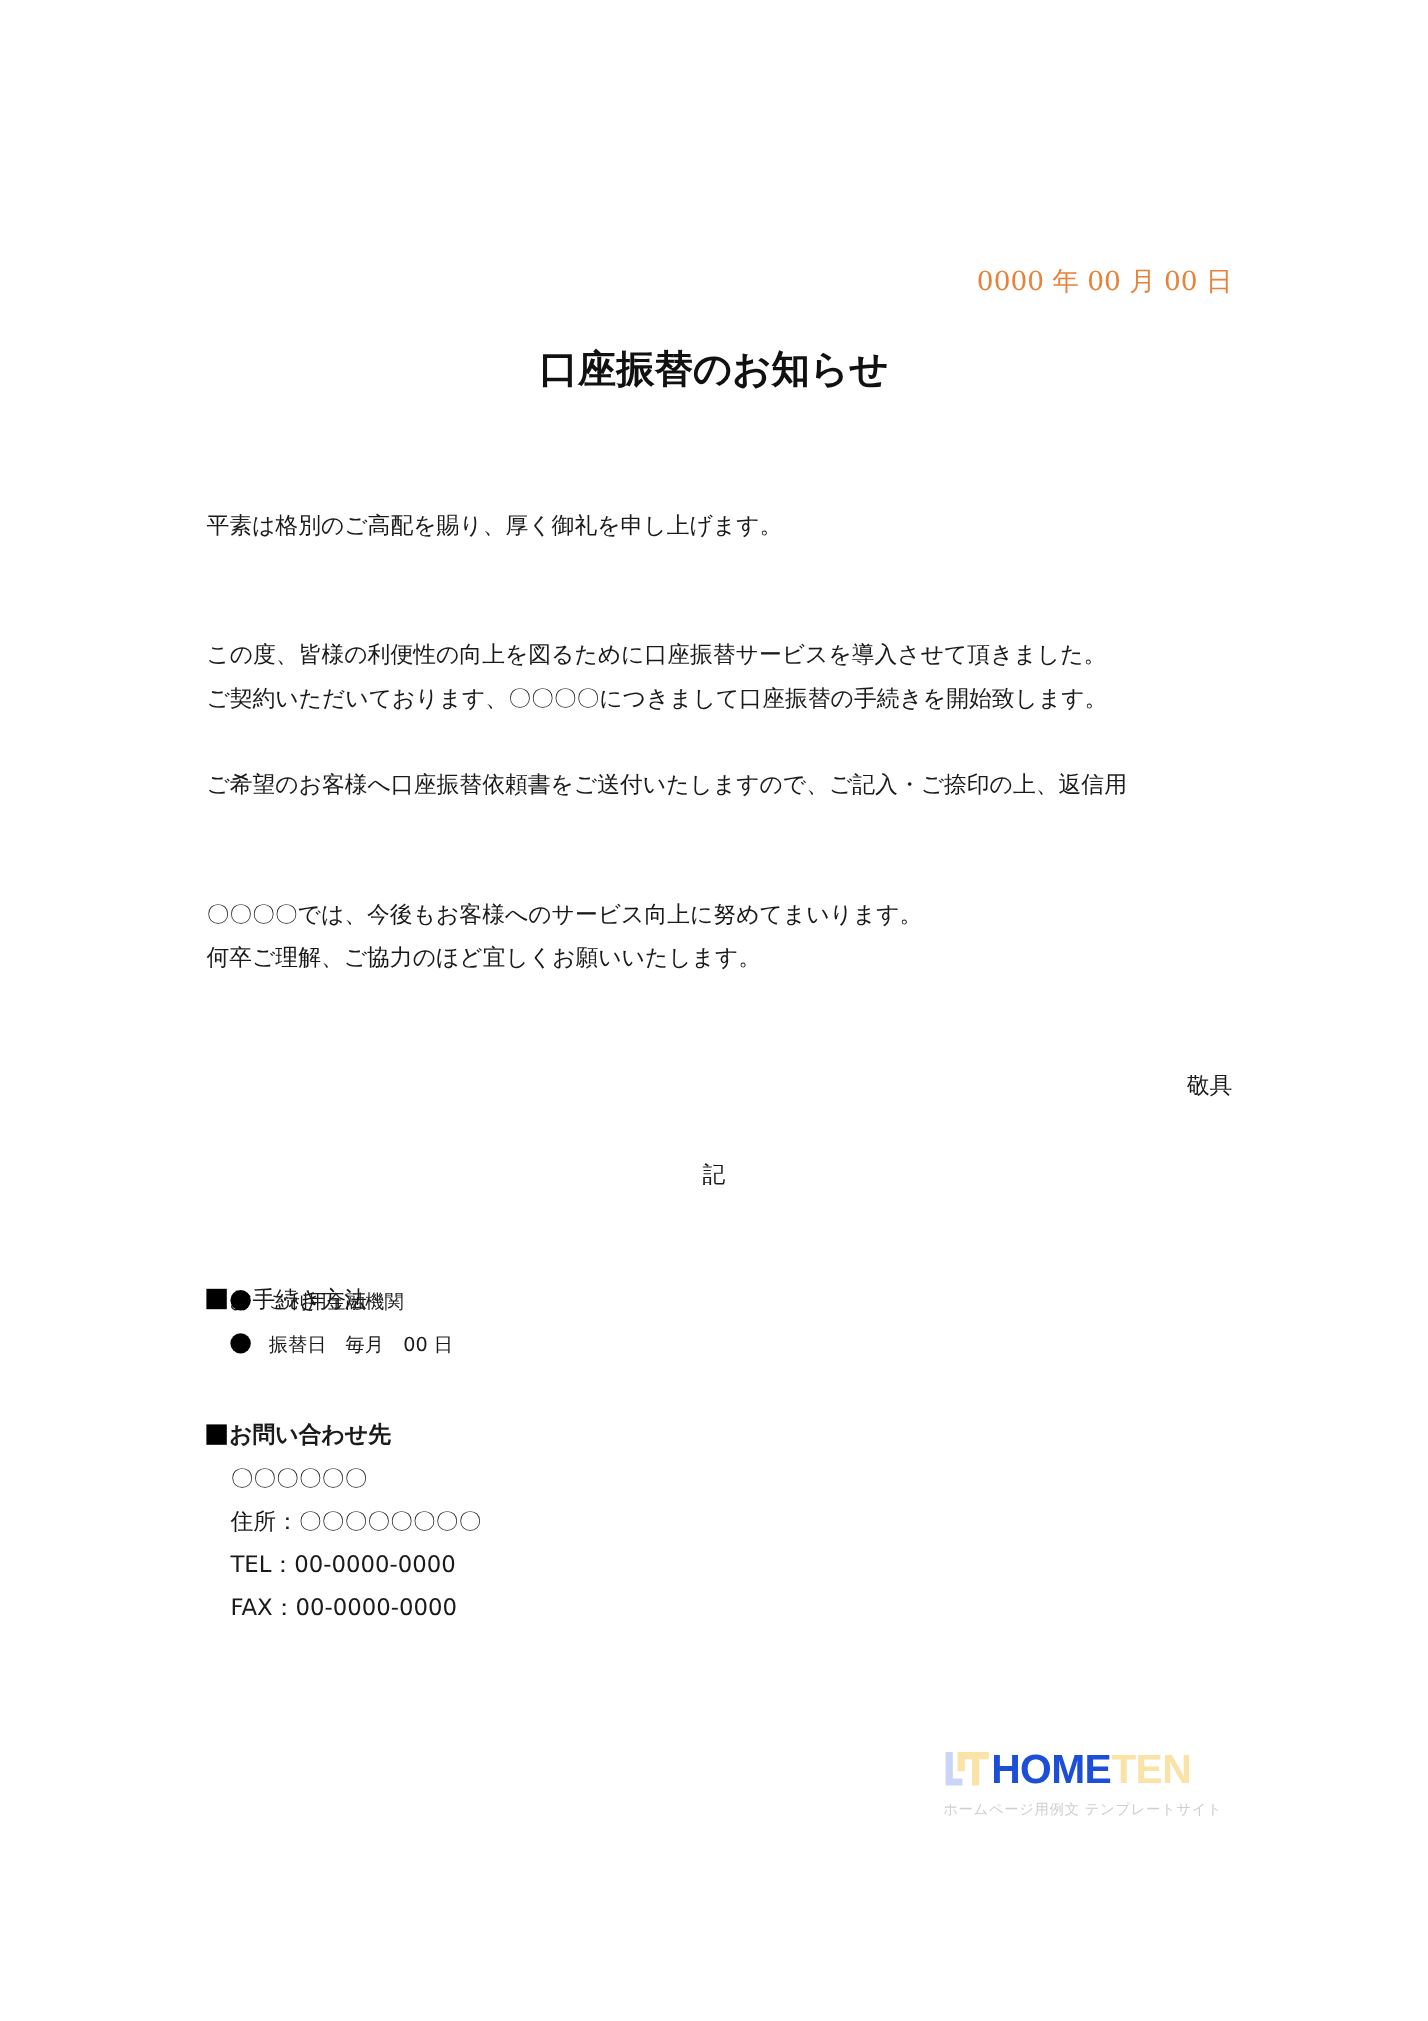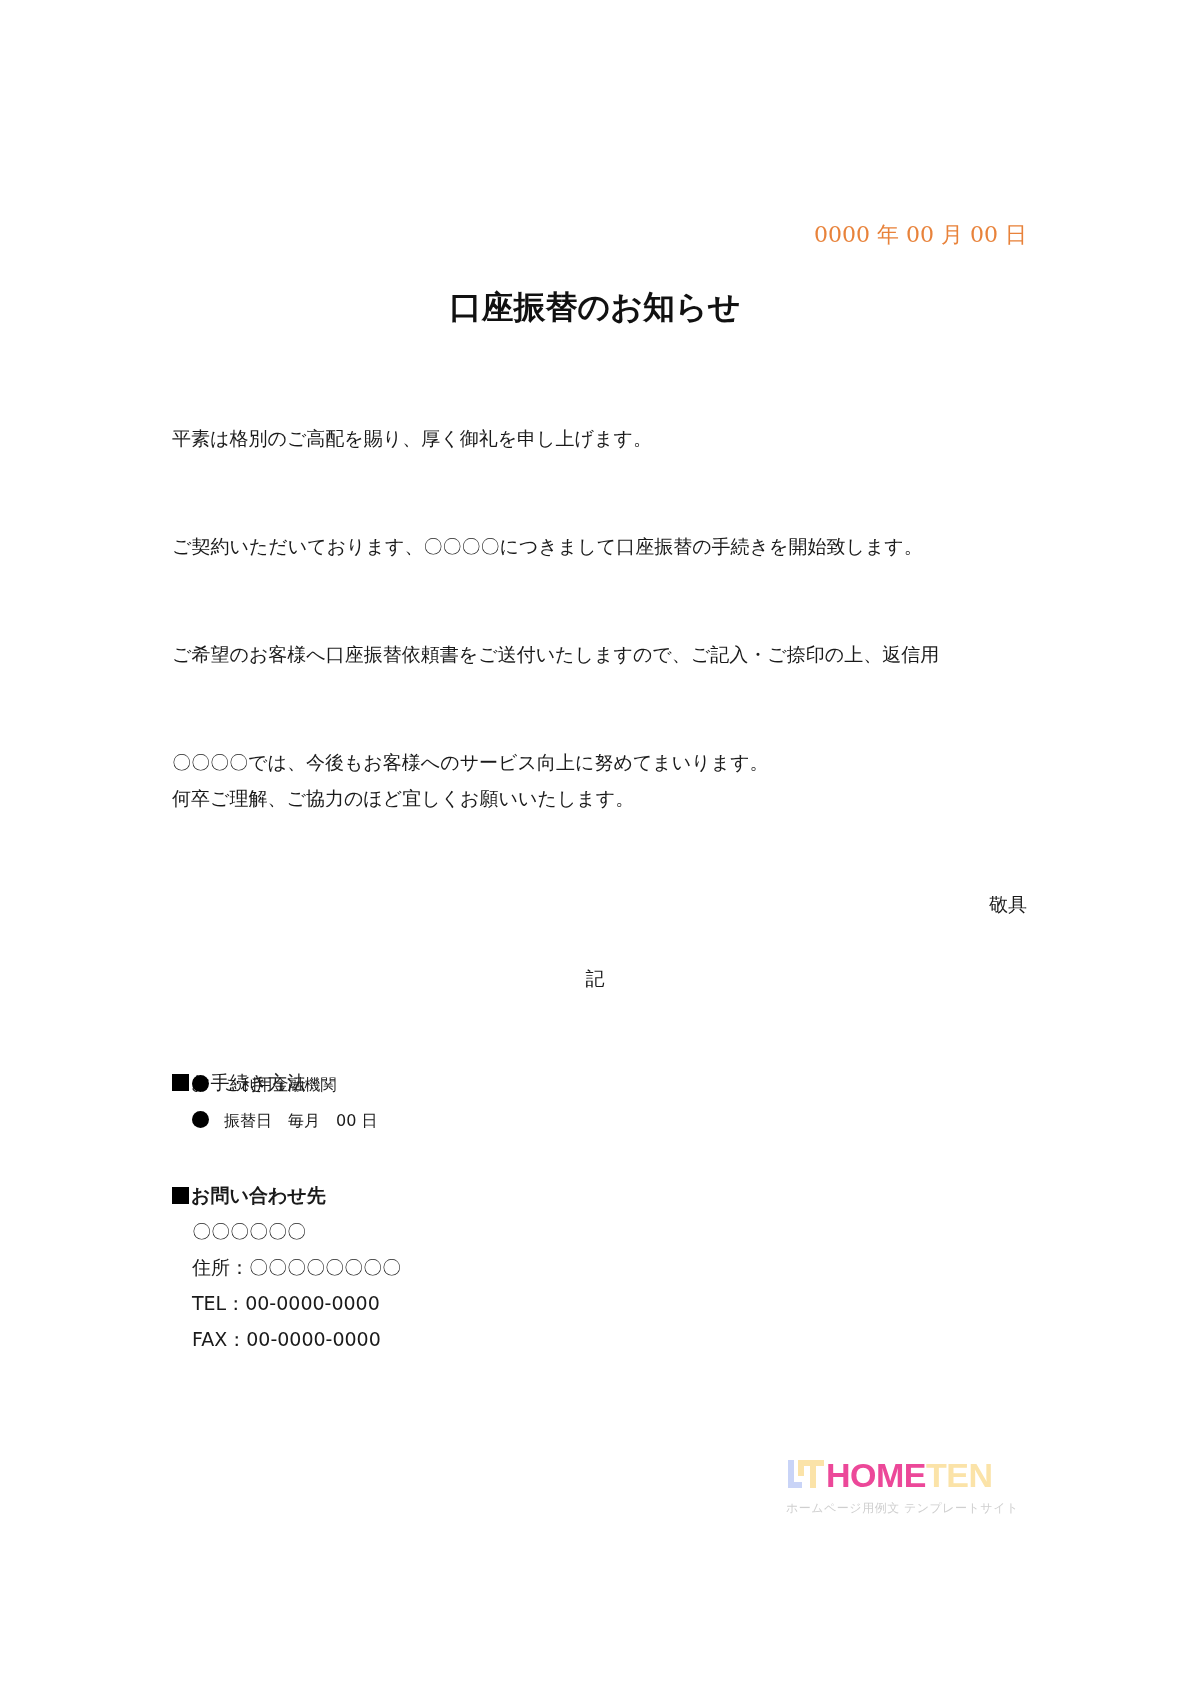--- a/index.html
+++ b/index.html
@@ -15,34 +15,35 @@
   .closing { right:163px; top:892px; font-size:19px; }
   .ki { left:0; width:1190px; text-align:center; top:966px; font-size:19px; }
   .sec-head { left:172px; font-size:19px; }
   .sq { display:inline-block; width:17px; height:17px; background:#000; margin-right:2px; vertical-align:-2px; }
   .bullet-row { left:192px; font-size:16px; }
   .dot { display:inline-block; width:17px; height:17px; border-radius:50%; background:#000; margin-right:15px; vertical-align:-2px; }
   .contact { left:192px; font-size:19px; }
   .logo { left:786px; top:1456px; }
   .logo-mark { display:inline-block; vertical-align:middle; }
   .logo-text { display:inline-block; vertical-align:middle; font-family:"Liberation Sans",sans-serif; font-weight:bold; font-size:34px; letter-spacing:-0.5px; }
-  .logo-home { color:#ec4899; }
+  .logo-home { color:#1d4ed8; }
   .logo-ten { color:#fbe3a8; }
   .logo-sub { position:absolute; left:0; top:44px; font-size:12px; color:#cfcfcf; white-space:nowrap; letter-spacing:0.5px; }
 </style>
 </head>
 <body>
 
 <div class="abs date">0000 年 00 月 00 日</div>
 <div class="abs title">口座振替のお知らせ</div>
 
 <div class="abs body" style="top:420px;">
   <div class="line">平素は格別のご高配を賜り、厚く御礼を申し上げます。</div>
 </div>
 <div class="abs body" style="top:528px;">
+  <div class="line">この度、皆様の利便性の向上を図るために口座振替サービスを導入させて頂きました。</div>
   <div class="line">ご契約いただいております、〇〇〇〇につきまして口座振替の手続きを開始致します。</div>
 </div>
 <div class="abs body" style="top:636px;">
   <div class="line">ご希望のお客様へ口座振替依頼書をご送付いたしますので、ご記入・ご捺印の上、返信用</div>
 </div>
 <div class="abs body" style="top:744px;">
   <div class="line">〇〇〇〇では、今後もお客様へのサービス向上に努めてまいります。</div>
   <div class="line">何卒ご理解、ご協力のほど宜しくお願いいたします。</div>
 </div>
 

